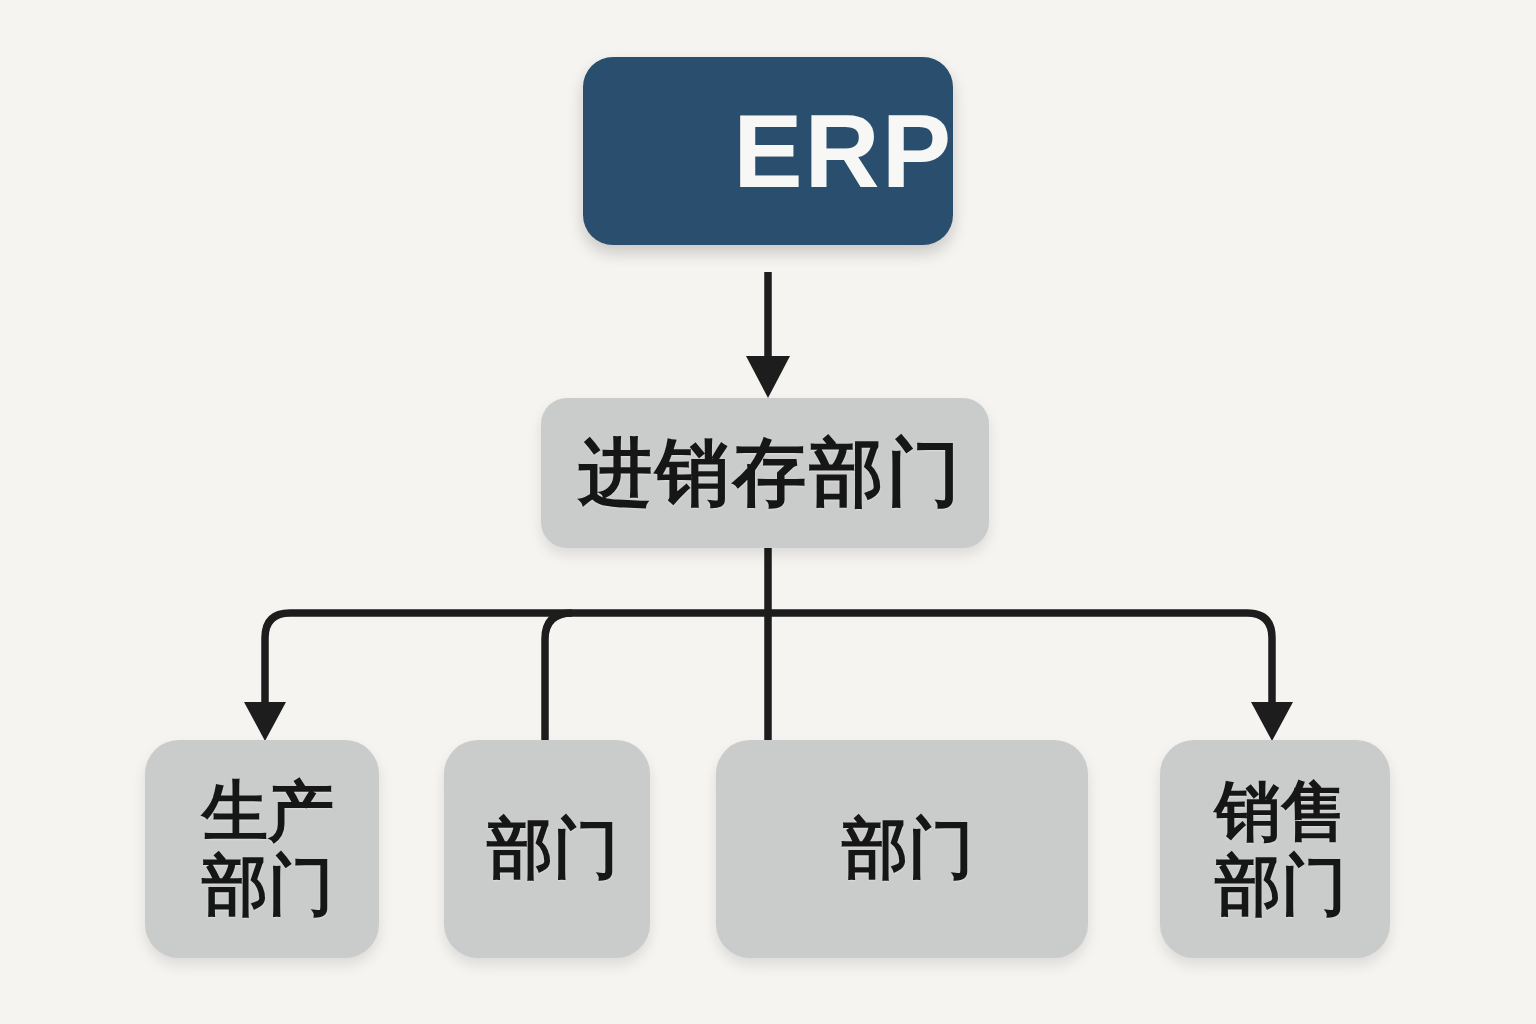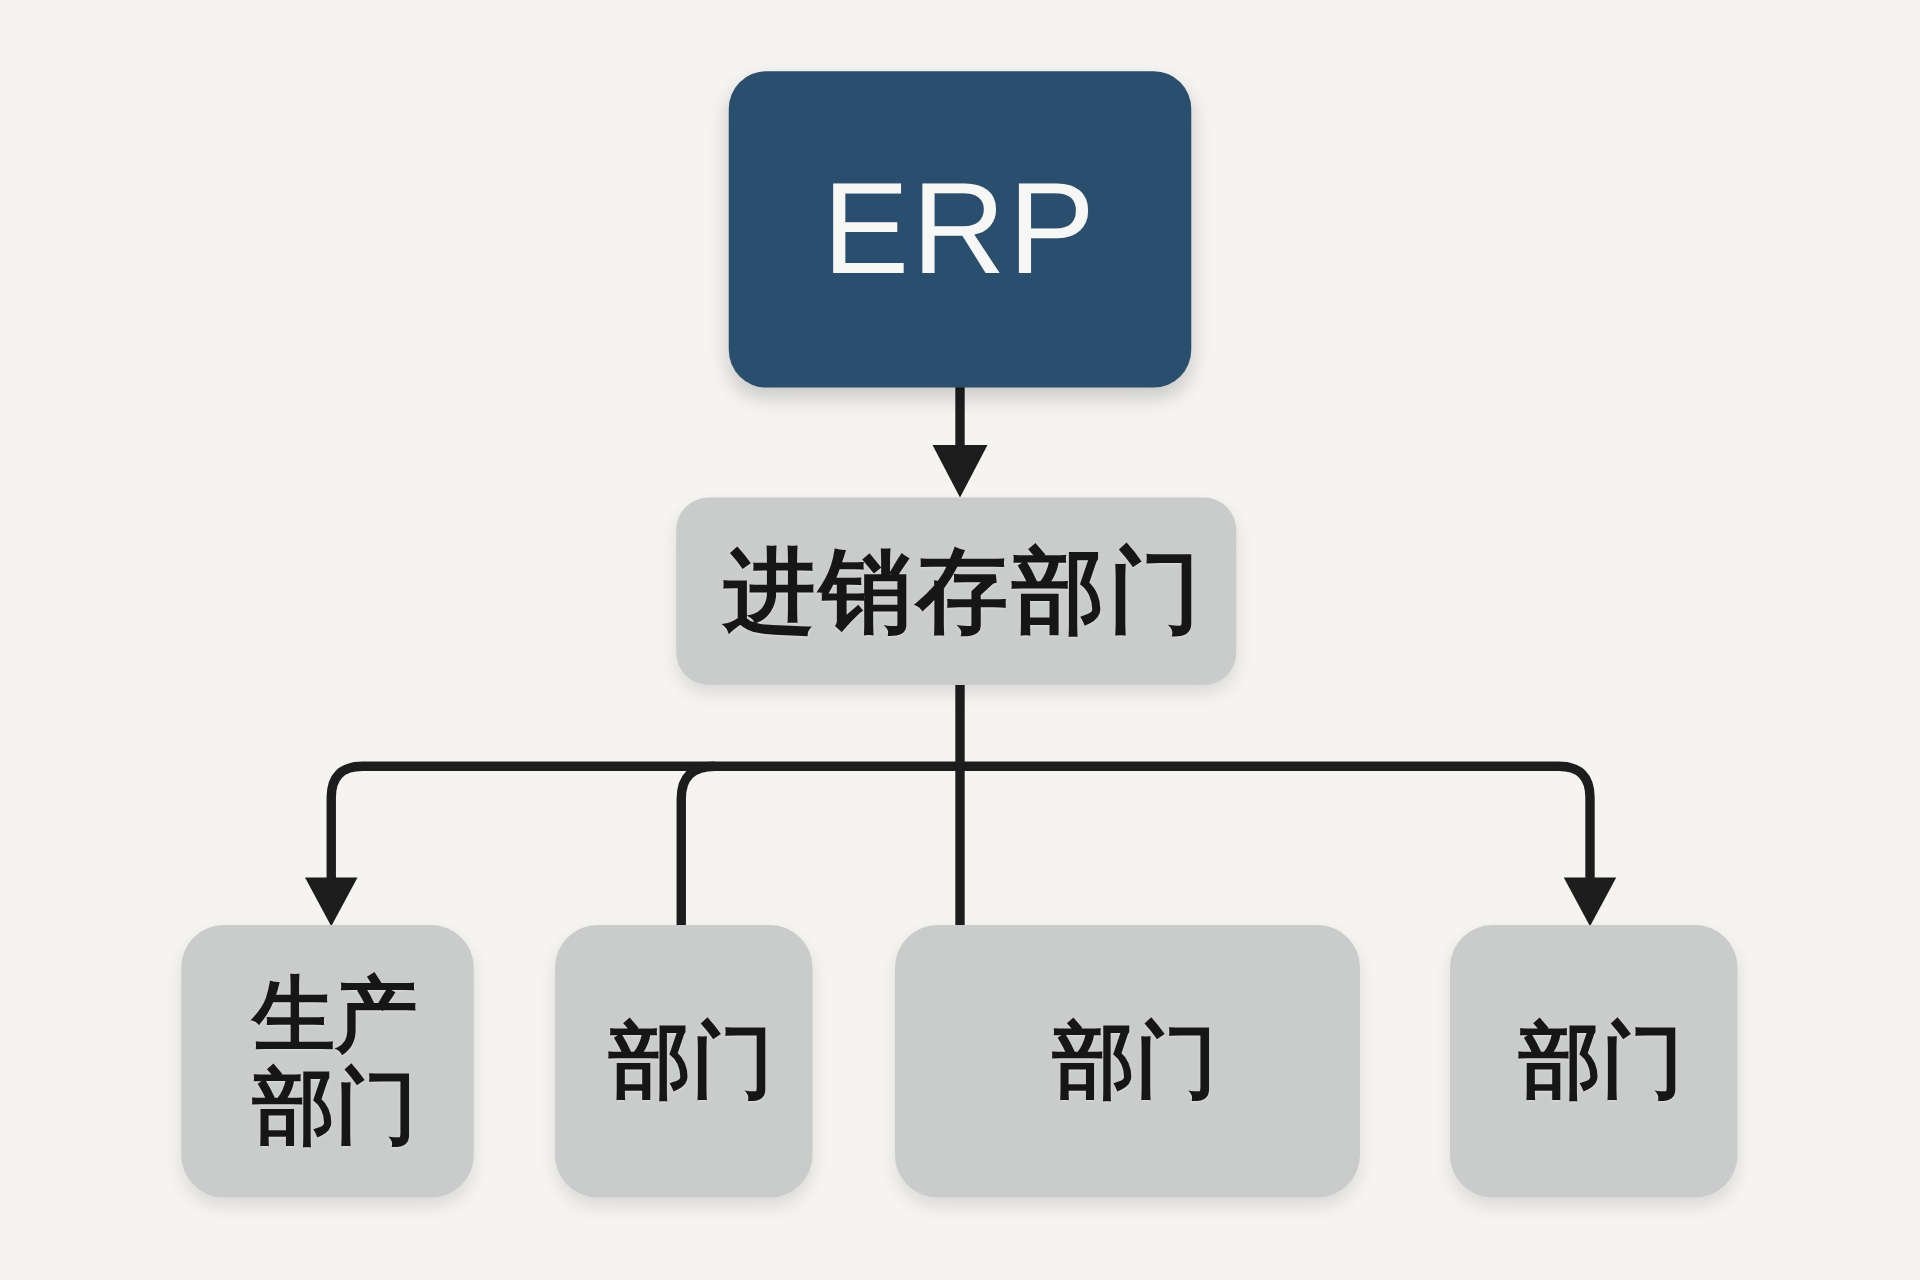--- a/index.html
+++ b/index.html
@@ -45,28 +45,29 @@
     justify-content:center;
     text-align:center;
     border-radius:32px;
     background:var(--node-bg);
     color:var(--node-text);
     font-weight:700;
     box-shadow:0 7px 14px rgba(0,0,0,0.10);
   }
   .node .label{line-height:1.12;}
   .node-root{
-    left:583px;top:57px;width:370px;height:253px;
+    left:583px;top:57px;width:370px;height:188px;
     background:var(--root-bg);
     color:var(--root-text);
     border-radius:30px;
     font-size:104px;
-    font-weight:400;
+    font-weight:700;
     letter-spacing:2px;
     box-shadow:0 8px 16px rgba(0,0,0,0.18);
+    justify-content:flex-end;
   }
   .node-inventory{
     left:541px;top:398px;width:448px;height:150px;
     border-radius:26px;
     font-size:74px;
     letter-spacing:3px;
     text-shadow:0 1px 2px rgba(255,255,255,0.35);
     padding-left:12px;
   }
   .node-dept{
@@ -122,17 +123,18 @@
   </div>
 
   <div class="node node-dept node-hr">
     <div class="label">
       <div>部门</div>
     </div>
   </div>
 
   <div class="node node-dept node-sales">
     <div class="label">
+      <div>销售</div>
       <div>部门</div>
     </div>
   </div>
 
 </div>
 
 </body></html>

